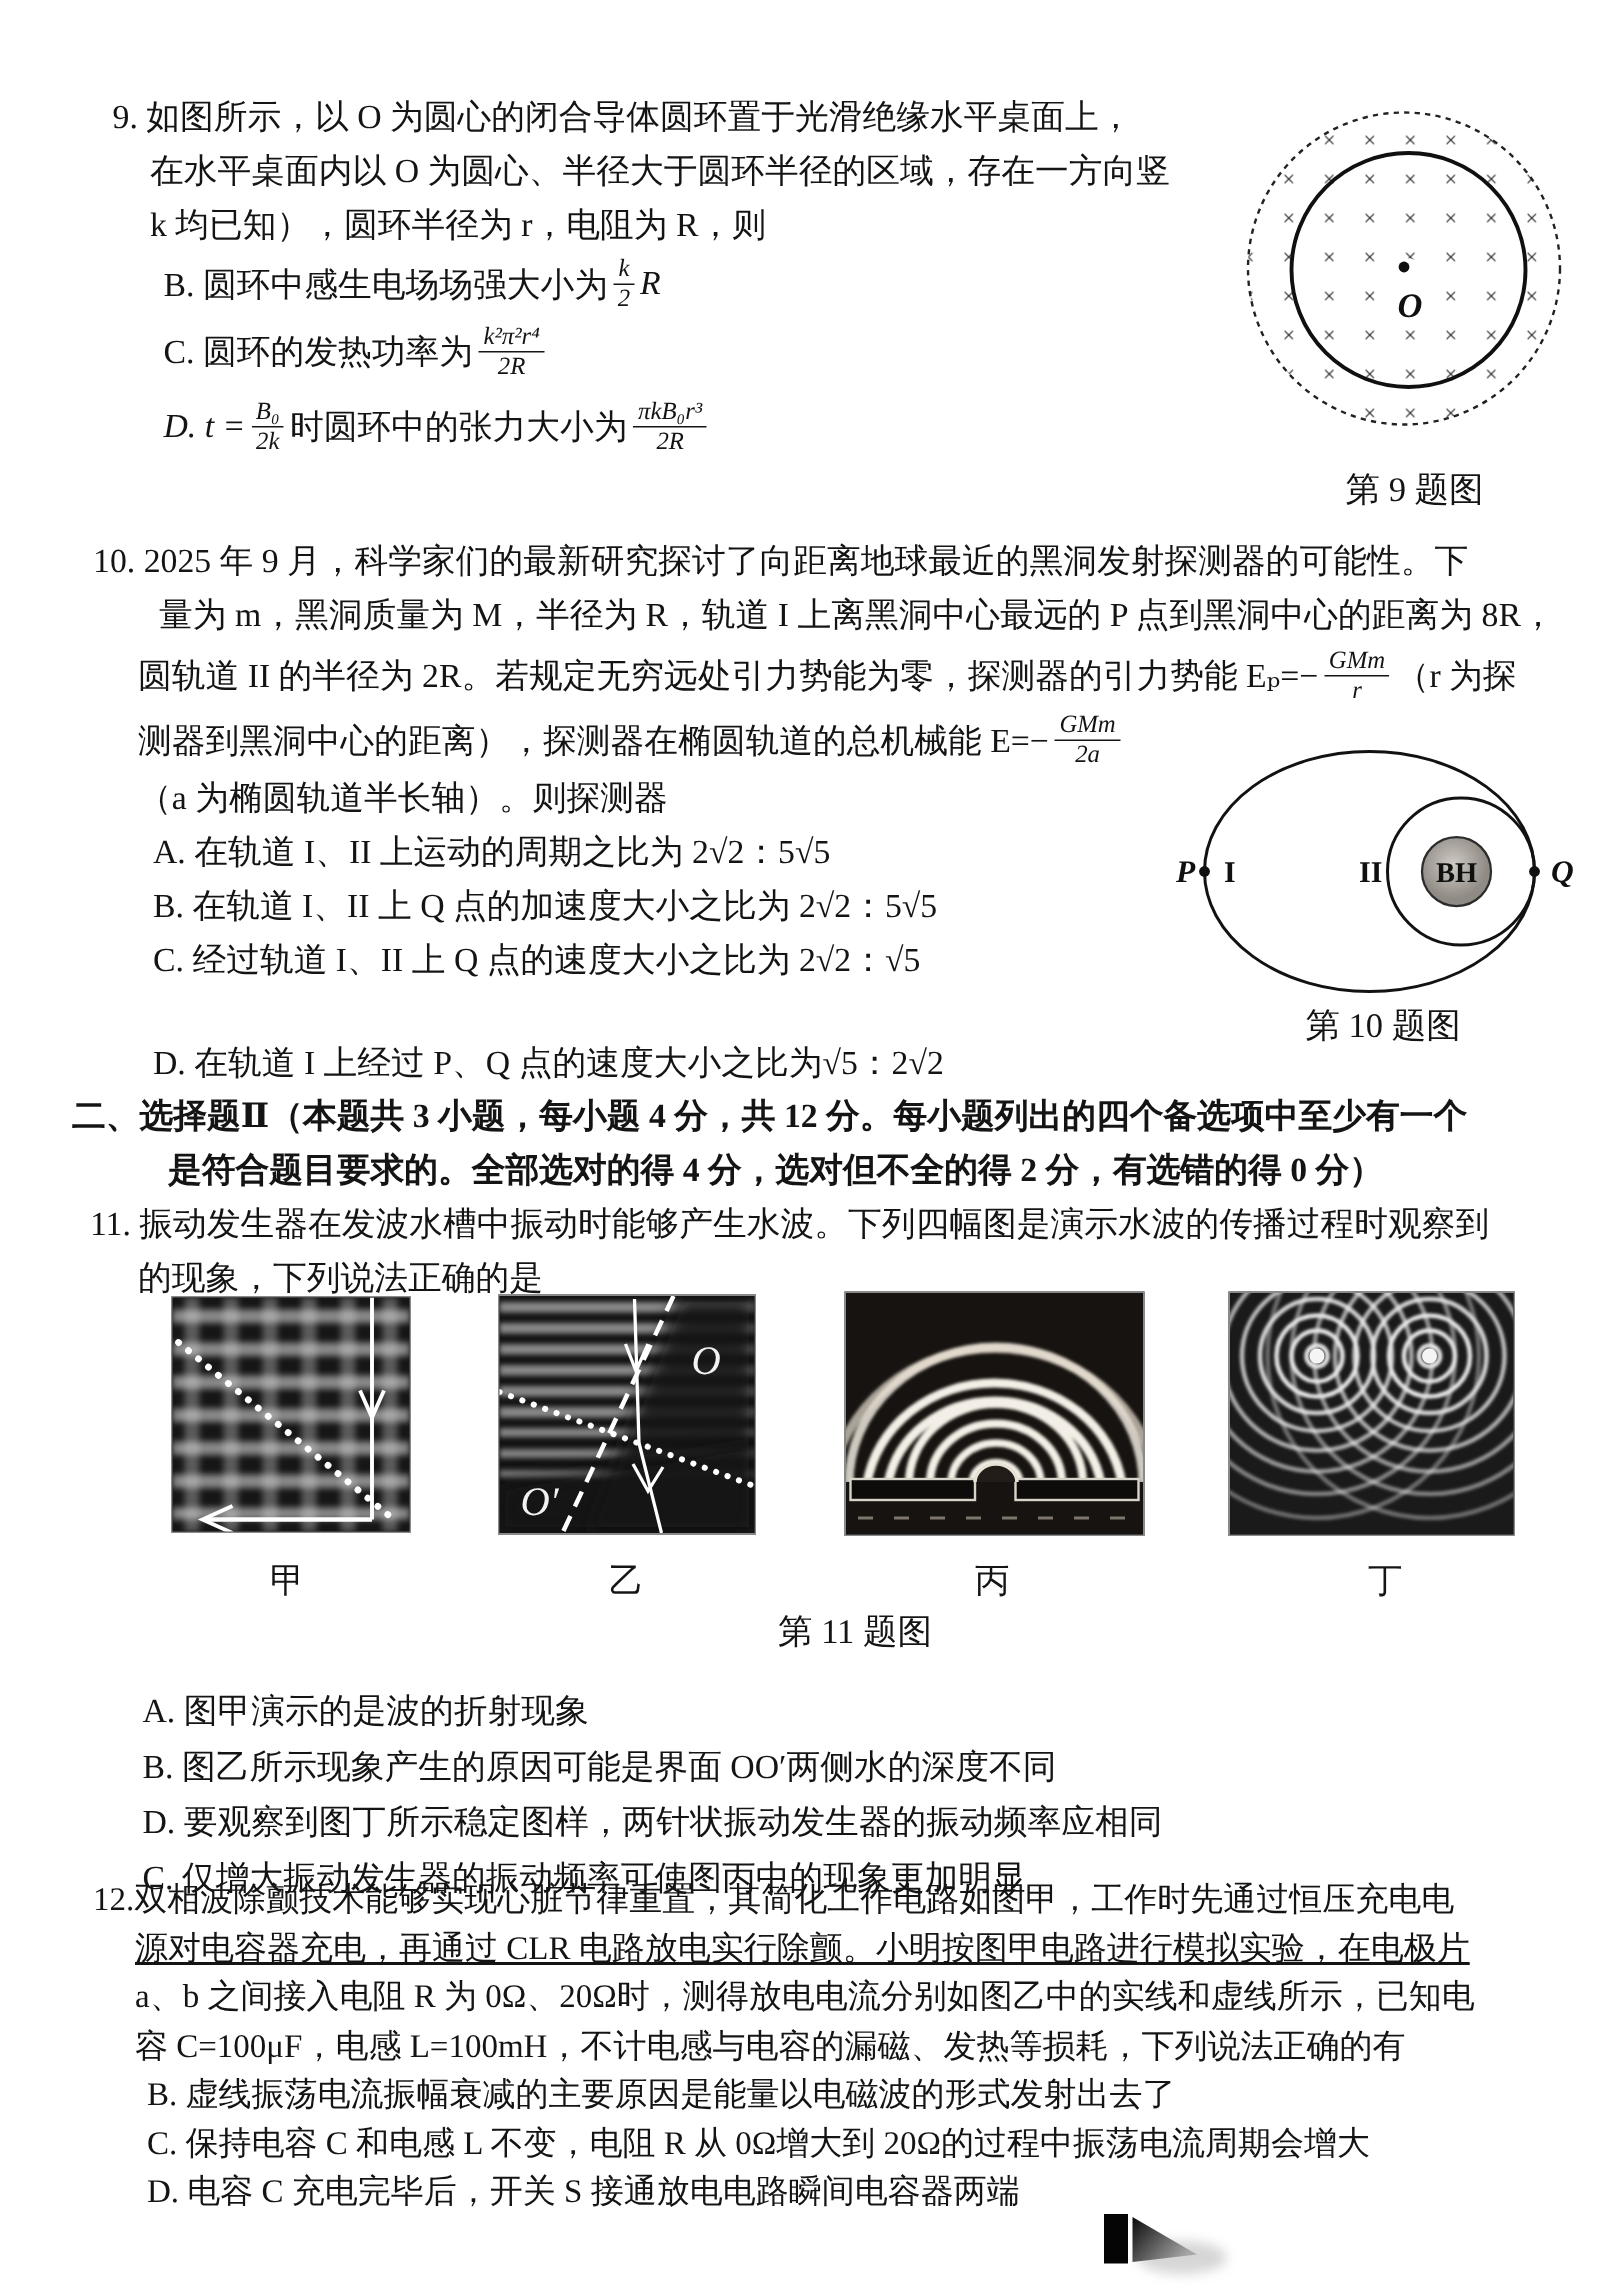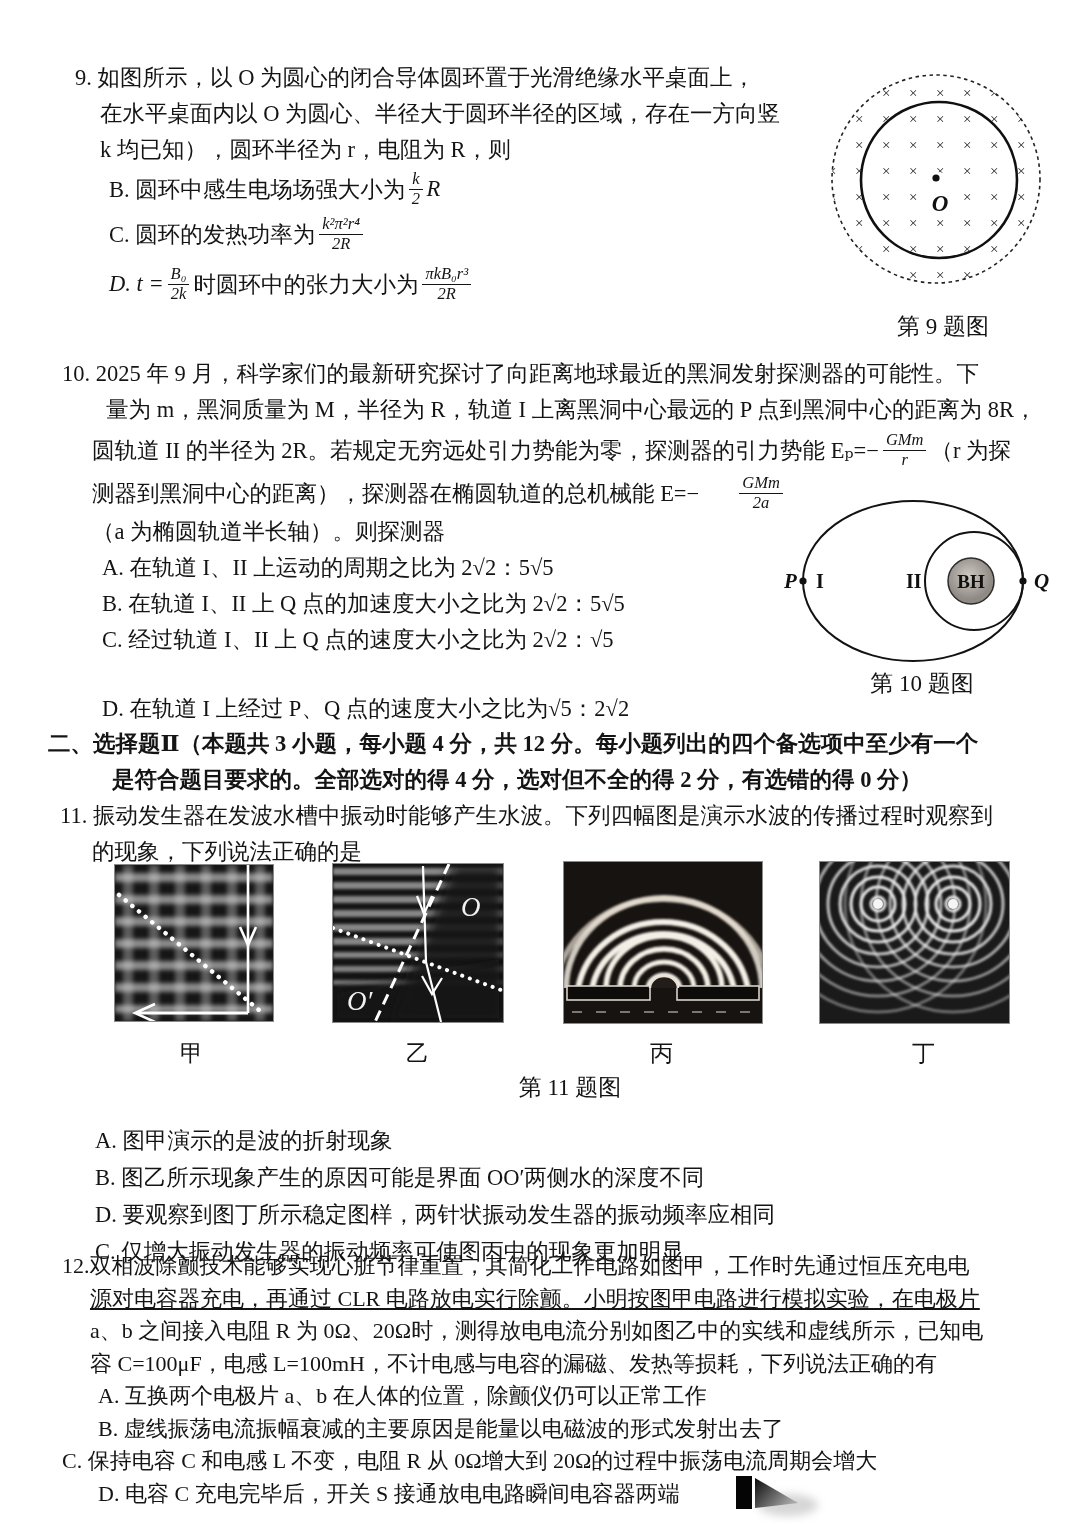--- a/index.html
+++ b/index.html
@@ -80,21 +80,21 @@
   <div class="line">10. 2025 年 9 月，科学家们的最新研究探讨了向距离地球最近的黑洞发射探测器的可能性。下</div>
   <div class="line" style="margin-left:44px;">量为 m，黑洞质量为 M，半径为 R，轨道 I 上离黑洞中心最远的 P 点到黑洞中心的距离为 8R，</div>
   <div class="flexline" style="margin-left:30px;height:44px;font-size:22.5px;">
     <span>圆轨道 II 的半径为 2R。若规定无穷远处引力势能为零，探测器的引力势能 Eₚ=−</span>
     <span class="frac">
         <span class="num">GMm</span>
         <span class="den">r</span>
       </span>
     <span>（r 为探</span>
   </div>
-  <div class="flexline" style="margin-left:30px;height:42px;font-size:22.5px;gap:36px;">
+  <div class="flexline" style="margin-left:30px;height:42px;font-size:22.5px;">
     <span>测器到黑洞中心的距离），探测器在椭圆轨道的总机械能 E=−</span>
     <span class="frac">
         <span class="num">GMm</span>
         <span class="den">2a</span>
       </span>
   </div>
   <div class="line" style="margin-left:30px;">（a 为椭圆轨道半长轴）。则探测器</div>
   <div class="line" style="margin-left:40px;">A. 在轨道 I、II 上运动的周期之比为 2√2：5√5</div>
   <div class="line" style="margin-left:40px;">B. 在轨道 I、II 上 Q 点的加速度大小之比为 2√2：5√5</div>
   <div class="line" style="margin-left:40px;">C. 经过轨道 I、II 上 Q 点的速度大小之比为 2√2：√5</div>
@@ -280,23 +280,22 @@
   <div class="line" style="line-height:37px;">B. 图乙所示现象产生的原因可能是界面 OO′两侧水的深度不同</div>
   <div class="line" style="line-height:37px;">D. 要观察到图丁所示稳定图样，两针状振动发生器的振动频率应相同</div>
   <div class="line" style="line-height:37px;">C. 仅增大振动发生器的振动频率可使图丙中的现象更加明显</div>
 </div>
 
 <div class="abs q12" style="left:62px;top:1250px;width:1010px;">
   <div class="line">12.双相波除颤技术能够实现心脏节律重置，其简化工作电路如图甲，工作时先通过恒压充电电</div>
   <div class="line" style="margin-left:28px;text-decoration:underline;">源对电容器充电，再通过 CLR 电路放电实行除颤。小明按图甲电路进行模拟实验，在电极片</div>
   <div class="line" style="margin-left:28px;">a、b 之间接入电阻 R 为 0Ω、20Ω时，测得放电电流分别如图乙中的实线和虚线所示，已知电</div>
   <div class="line" style="margin-left:28px;">容 C=100μF，电感 L=100mH，不计电感与电容的漏磁、发热等损耗，下列说法正确的有</div>
-  <div class="line" style="margin-left:36px;">A. 互换两个电极片 a、b 在人体的位置，除颤仪仍可以正常工作</div>
   <div class="line" style="margin-left:36px;">B. 虚线振荡电流振幅衰减的主要原因是能量以电磁波的形式发射出去了</div>
-  <div class="line" style="">C. 保持电容 C 和电感 L 不变，电阻 R 从 0Ω增大到 20Ω的过程中振荡电流周期会增大</div>
+  <div class="line" style="margin-left:36px;">C. 保持电容 C 和电感 L 不变，电阻 R 从 0Ω增大到 20Ω的过程中振荡电流周期会增大</div>
   <div class="line" style="margin-left:36px;">D. 电容 C 充电完毕后，开关 S 接通放电电路瞬间电容器两端</div>
 </div>
 
 <div class="abs" style="left:736px;top:1473px;">
   <svg width="95" height="50" viewBox="0 0 95 50">
     <defs>
       <linearGradient id="smg" x1="0" y1="0" x2="1" y2="0.6">
         <stop offset="0%" stop-color="#0a0a0a"></stop>
           <stop offset="100%" stop-color="#a8a8a8"></stop>
       </linearGradient>

